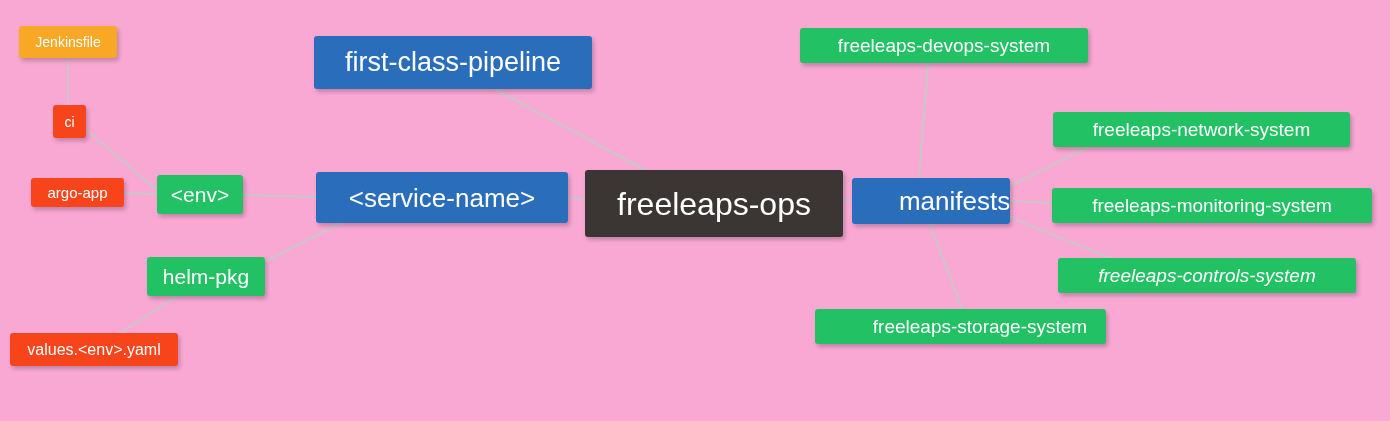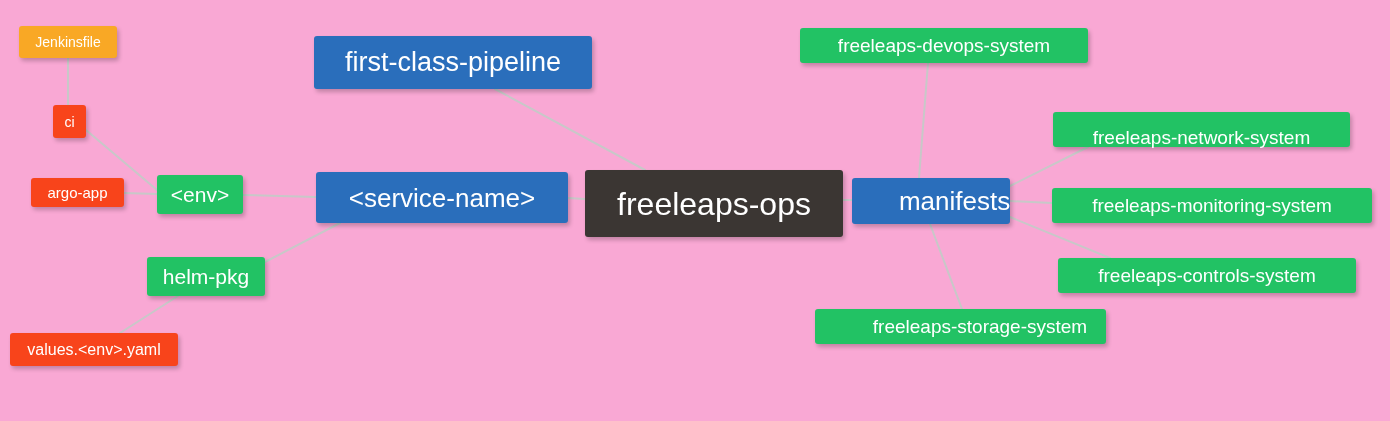--- a/index.html
+++ b/index.html
@@ -87,26 +87,26 @@
       </div>
       <div class="node" style="left: 585px; top: 170px; width: 258px; height: 67px; background: rgb(59, 54, 51); font-size: 32px;">
         <span>freeleaps-ops</span>
       </div>
       <div class="node" style="left: 852px; top: 178px; width: 158px; height: 46px; background: rgb(42, 110, 187); font-size: 26px; padding-left: 47px;">
         <span>manifests</span>
       </div>
       <div class="node" style="left: 800px; top: 28px; width: 288px; height: 35px; background: rgb(34, 194, 100); font-size: 19px;">
         <span>freeleaps-devops-system</span>
       </div>
-      <div class="node" style="left: 1053px; top: 112px; width: 297px; height: 35px; background: rgb(34, 194, 100); font-size: 19px; align-items: flex-end;">
+      <div class="node" style="left: 1053px; top: 112px; width: 297px; height: 35px; background: rgb(34, 194, 100); font-size: 19px;">
         <span>freeleaps-network-system</span>
       </div>
       <div class="node" style="left: 1052px; top: 188px; width: 320px; height: 35px; background: rgb(34, 194, 100); font-size: 19px;">
         <span>freeleaps-monitoring-system</span>
       </div>
-      <div class="node" style="left: 1058px; top: 258px; width: 298px; height: 35px; background: rgb(34, 194, 100); font-size: 19px;">
+      <div class="node" style="left: 1058px; top: 258px; width: 298px; height: 35px; background: rgb(34, 194, 100); font-size: 19px; font-style: italic;">
         <span>freeleaps-controls-system</span>
       </div>
       <div class="node" style="left: 815px; top: 309px; width: 291px; height: 35px; background: rgb(34, 194, 100); font-size: 19px; padding-left: 39px;">
         <span>freeleaps-storage-system</span>
       </div>
     </div>
 </div>
 
 </body></html>

